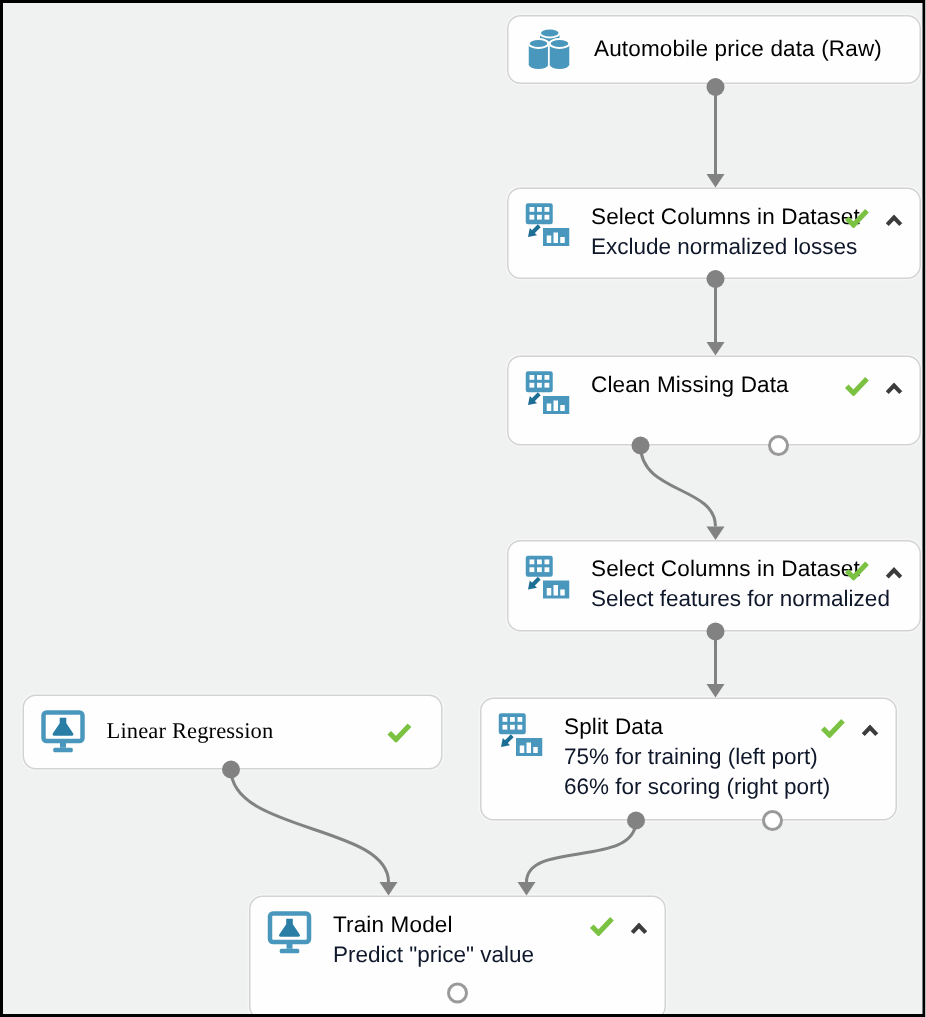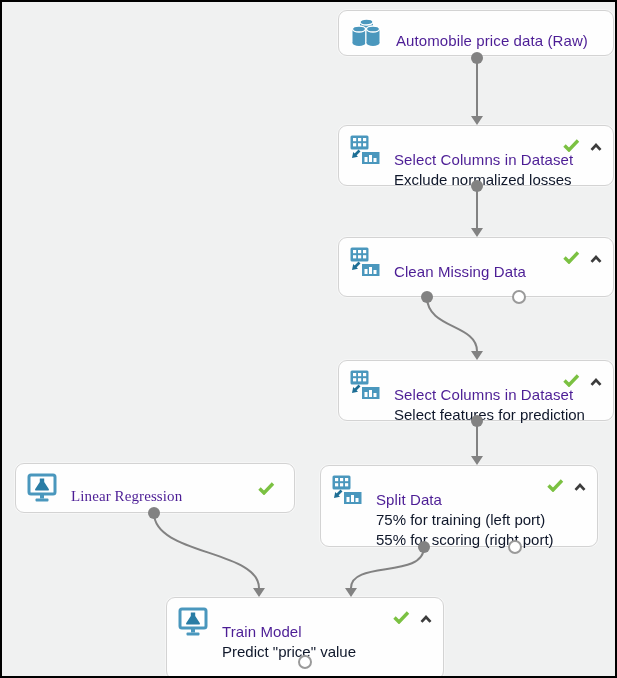--- a/index.html
+++ b/index.html
@@ -26,22 +26,22 @@
     align-items:flex-start;
     padding:9px 10px 8px 11px;
     z-index:2;
     box-shadow:0 0 0 1px rgba(255,255,255,0.4);
   }
   .node.single{align-items:center;padding-top:0;padding-bottom:0;}
   .nicon{flex:0 0 auto;margin-right:14px;line-height:0;}
   .node.single .nicon{margin-top:0;}
   .ntext{flex:1 1 auto;min-width:0;overflow:hidden;}
   .ntitle{
-    font-size:15px;color:#4c1d95;line-height:20px;
-    white-space:nowrap;letter-spacing:0.1px;margin-top:15px;
+    font-size:15px;color:#000000;line-height:20px;
+    white-space:nowrap;letter-spacing:0.1px;
   }
   .nsub{
     font-size:15px;color:#0f172a;line-height:20px;white-space:nowrap;
   }
   .check{position:absolute;right:33px;top:13px;line-height:0;}
   .node.no-chev .check{right:19px;}
   .node.single .check{top:50%;margin-top:-6px;}
   .chev{position:absolute;right:11px;top:17px;line-height:0;cursor:pointer;}
 </style>
 </head>
@@ -208,21 +208,21 @@
         <rect x="12" y="17" width="17.5" height="12" fill="#4a97bd"></rect>
         <g fill="#ffffff">
           <rect x="14.5" y="22" width="3" height="5"></rect>
           <rect x="19" y="20" width="3" height="7"></rect>
           <rect x="23.5" y="23" width="3" height="4"></rect>
         </g>
       </svg>
     </span>
     <div class="ntext">
       <div class="ntitle">Select Columns in Dataset</div>
-      <div class="nsub">Select features for prediction</div>
+      <div class="nsub">Select features for normalized</div>
     </div>
     <span class="check">
       <svg width="17" height="13" viewBox="0 0 17 13">
           <path d="M1.5,6.5 L6,11 L15,1.5" stroke="#7bc142" stroke-width="3.4" fill="none"></path>
         </svg>
     </span>
     <span class="chev">
       <svg width="12" height="8" viewBox="0 0 12 8">
           <path d="M1.5,6.8 L6,2 L10.5,6.8" stroke="#3c3c3c" stroke-width="2.7" fill="none"></path>
         </svg>
@@ -249,21 +249,21 @@
         <g fill="#ffffff">
           <rect x="14.5" y="22" width="3" height="5"></rect>
           <rect x="19" y="20" width="3" height="7"></rect>
           <rect x="23.5" y="23" width="3" height="4"></rect>
         </g>
       </svg>
     </span>
     <div class="ntext">
       <div class="ntitle">Split Data</div>
       <div class="nsub">75% for training (left port)</div>
-      <div class="nsub">55% for scoring (right port)</div>
+      <div class="nsub">66% for scoring (right port)</div>
     </div>
     <span class="check">
       <svg width="17" height="13" viewBox="0 0 17 13">
           <path d="M1.5,6.5 L6,11 L15,1.5" stroke="#7bc142" stroke-width="3.4" fill="none"></path>
         </svg>
     </span>
     <span class="chev">
       <svg width="12" height="8" viewBox="0 0 12 8">
           <path d="M1.5,6.8 L6,2 L10.5,6.8" stroke="#3c3c3c" stroke-width="2.7" fill="none"></path>
         </svg>

